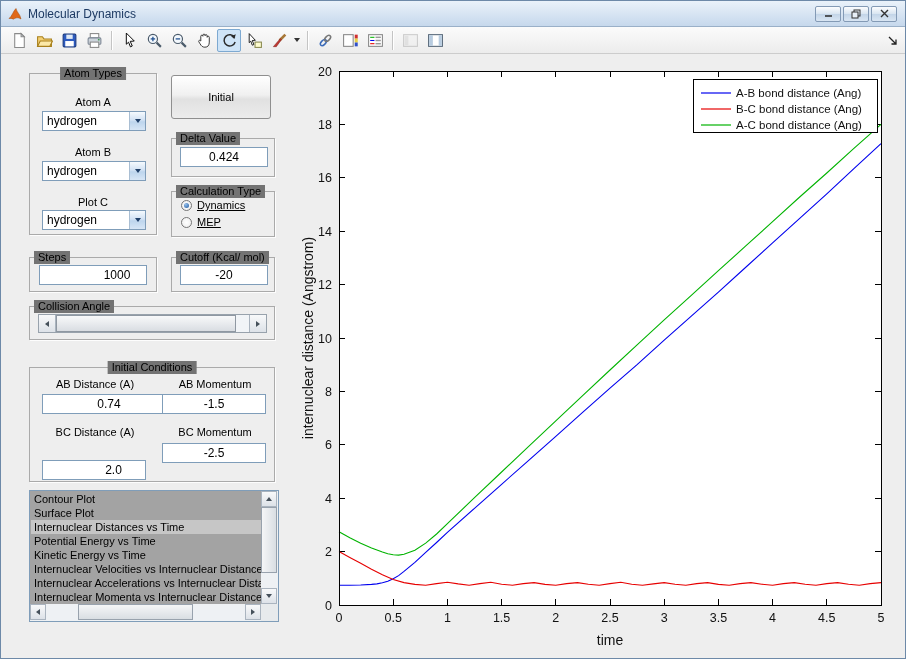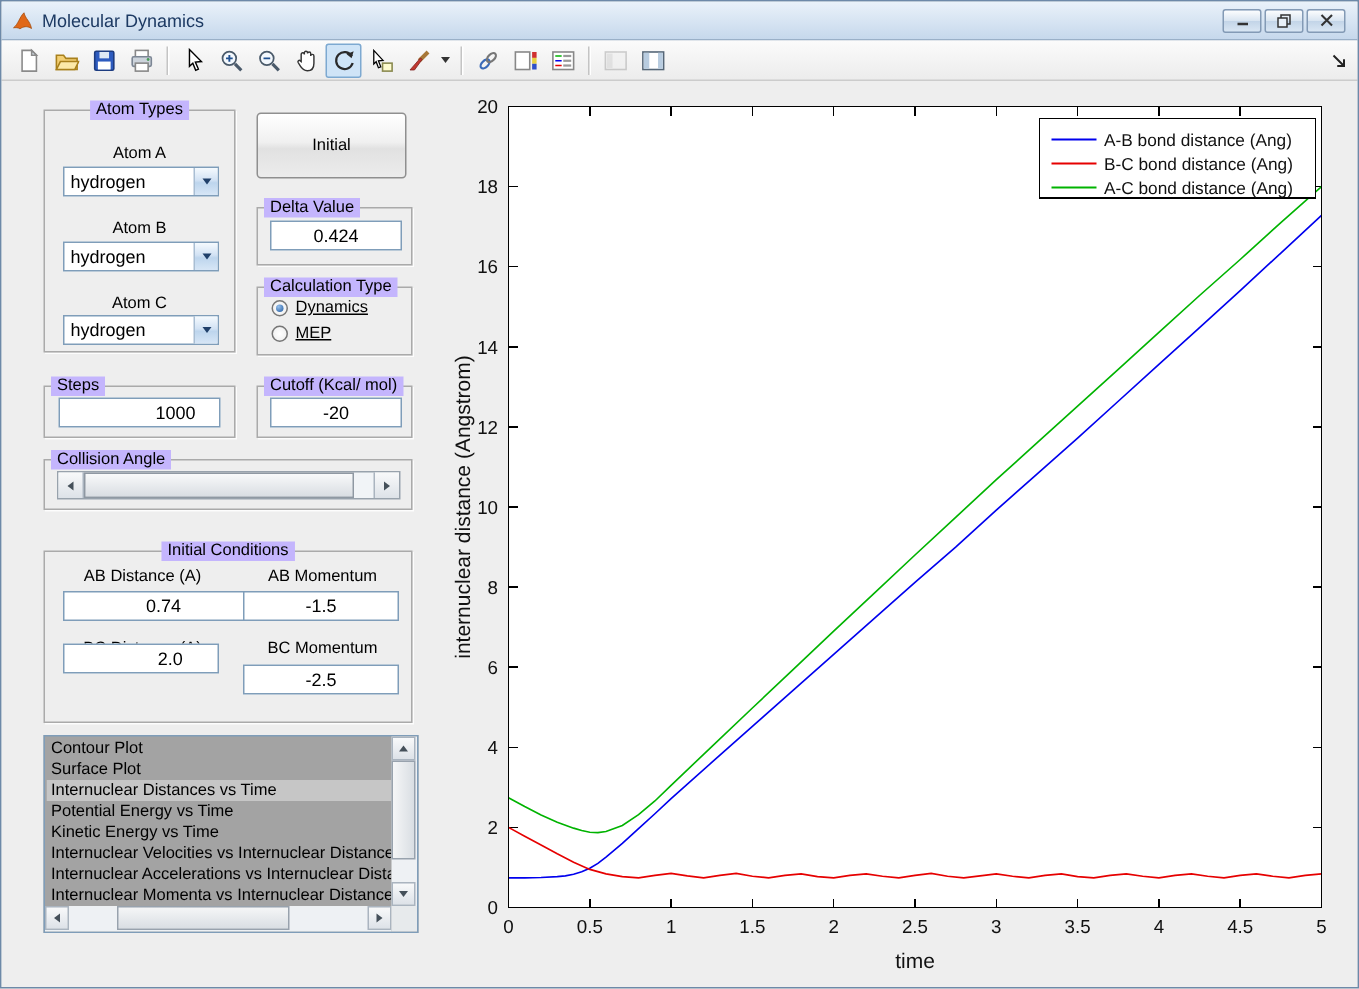--- a/index.html
+++ b/index.html
@@ -27,21 +27,21 @@
   .tb.disabled { opacity:.45; }
   .tb-sep { width:1px; height:19px; background:#c4c4c4; box-shadow:1px 0 0 #ffffff; margin:0 4px; }
   .tb-caret { width:10px; height:23px; display:flex; align-items:center; justify-content:center; }
   .dock { position:absolute; right:5px; top:7px; width:14px; height:14px; }
 
   
   .content { position:relative; width:904px; height:604px; background:#eeeeee; }
 
   
   .gb { position:absolute; border:1px solid #aaaaaa; box-shadow:1px 1px 0 rgba(255,255,255,.85); }
-  .gb-title { position:absolute; top:-7px; font-size:11px; line-height:13px; background:#c4b5fd;
+  .gb-title { position:absolute; top:-7px; font-size:11px; line-height:13px; background:#737373;
               padding:0 4px; white-space:nowrap; }
   .gb.center > .gb-title { left:50%; transform:translateX(-50%); }
   .gb.left > .gb-title { left:4px; }
 
   .lbl { position:absolute; font-size:11px; line-height:13px; text-align:center; }
 
   .tfield { position:absolute; border:1px solid #7f9db9; background:#ffffff; height:20px;
             text-align:center; font-size:12px; font-family:inherit; padding:0; }
 
   .combo { position:absolute; height:20px; border:1px solid #7f9db9; background:#ffffff; display:flex; }
@@ -263,21 +263,21 @@
             <i class="combo-arrow"></i>
           </span>
       </div>
       <div class="lbl" style="left:0; top:72px; width:100%;">Atom B</div>
       <div class="combo" style="left:12px; top:87px; width:104px;">
         <span class="combo-text">hydrogen</span>
         <span class="combo-btn">
             <i class="combo-arrow"></i>
           </span>
       </div>
-      <div class="lbl" style="left:0; top:122px; width:100%;">Atom C</div>
+      <div class="lbl" style="left:0; top:122px; width:100%;">Plot C</div>
       <div class="combo" style="left:12px; top:136px; width:104px;">
         <span class="combo-text">hydrogen</span>
         <span class="combo-btn">
             <i class="combo-arrow"></i>
           </span>
       </div>
     </div>
 
     <button class="btn-update" style="left:170px; top:21px; width:100px; height:44px;">Initial</button>
 
@@ -324,21 +324,21 @@
     </div>
 
     <div class="gb center" style="left:28px; top:313px; width:246px; height:115px;">
       <span class="gb-title">Initial Conditions</span>
       <div class="lbl" style="left:12px; top:10px; width:106px;">AB Distance (A)</div>
       <div class="lbl" style="left:132px; top:10px; width:106px;">AB Momentum</div>
       <input class="tfield" style="left: 12px; top: 26px; width: 122px; padding-left: 12px;" value="0.74">
       <input class="tfield" style="left: 132px; top: 26px; width: 104px;" value="-1.5">
       <div class="lbl" style="left:12px; top:58px; width:106px;">BC Distance (A)</div>
       <div class="lbl" style="left:132px; top:58px; width:106px;">BC Momentum</div>
-      <input class="tfield" style="left: 12px; top: 61px; width: 104px; padding-left: 39px;" value="2.0">
+      <input class="tfield" style="left: 12px; top: 92px; width: 104px; padding-left: 39px;" value="2.0">
       <input class="tfield" style="left: 132px; top: 75px; width: 104px;" value="-2.5">
     </div>
 
     <div class="listbox" style="left:28px; top:436px; width:250px; height:132px;">
       <div class="lb-items">
         <div class="lb-item">Contour Plot</div>
         <div class="lb-item">Surface Plot</div>
         <div class="lb-item selected">Internuclear Distances vs Time</div>
         <div class="lb-item">Potential Energy vs Time</div>
         <div class="lb-item">Kinetic Energy vs Time</div>

